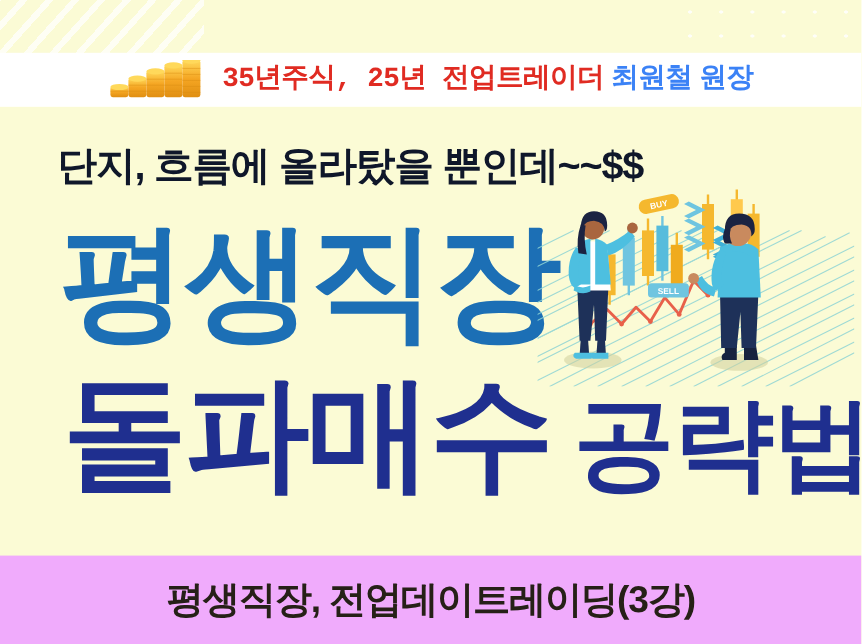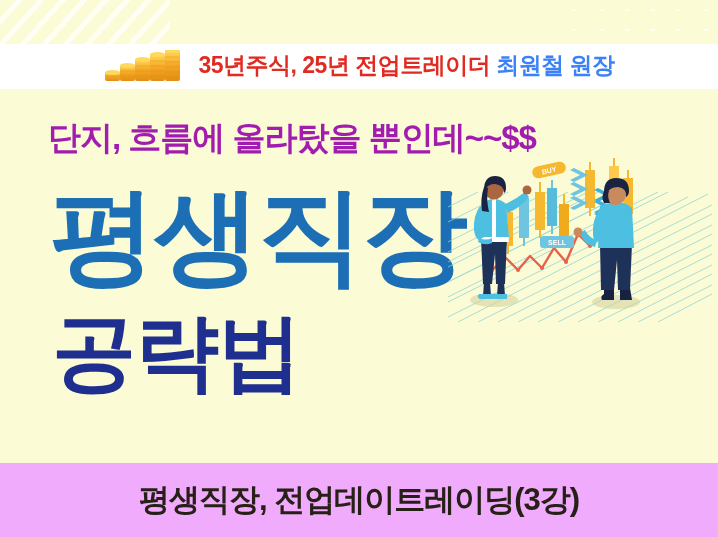--- a/index.html
+++ b/index.html
@@ -64,31 +64,31 @@
     flex: none;
   }
   .top-headline {
     font-size: 23px;
     font-weight: bold;
     letter-spacing: -0.5px;
     white-space: nowrap;
     line-height: 1;
     padding-bottom: 2px;
   }
-  .top-headline .red { color: #e02b22; }
+  .top-headline .red { color: #e02b22; font-family: Liberation Mono, monospace; }
   .top-headline .dark { color: #3b82f6; text-align: center; }
 
   
   .subtitle {
     position: absolute;
     left: 48px;
     top: 116px;
     font-size: 33px;
     font-weight: bold;
-    color: #a21caf;
+    color: #0f172a;
     letter-spacing: -1px;
     white-space: nowrap;
   }
 
   
   .title-line1 {
     position: absolute;
     left: 50px;
     top: 182px;
     font-size: 106px;
@@ -217,20 +217,21 @@
       <span class="red">35년주식, 25년 전업트레이더</span>
       <span class="dark">최원철 원장</span>
     </div>
   </div>
 
   <div class="subtitle">단지, 흐름에 올라탔을 뿐인데~~$$</div>
 
   <div class="title-line1">평생직장</div>
 
   <div class="title-line2">
+    <span class="title-main">돌파매수</span>
     <span class="title-sub">공략법</span>
   </div>
 
   <div class="illustration">
     <svg width="264" height="180" viewBox="0 0 264 180">
 
       <g stroke="#8fd4d4" stroke-width="0.9" opacity="0.85" fill="none">
         <g>
           <line x1="-20" y1="120" x2="120" y2="50"></line>
           <line x1="-20" y1="135" x2="150" y2="50"></line>

